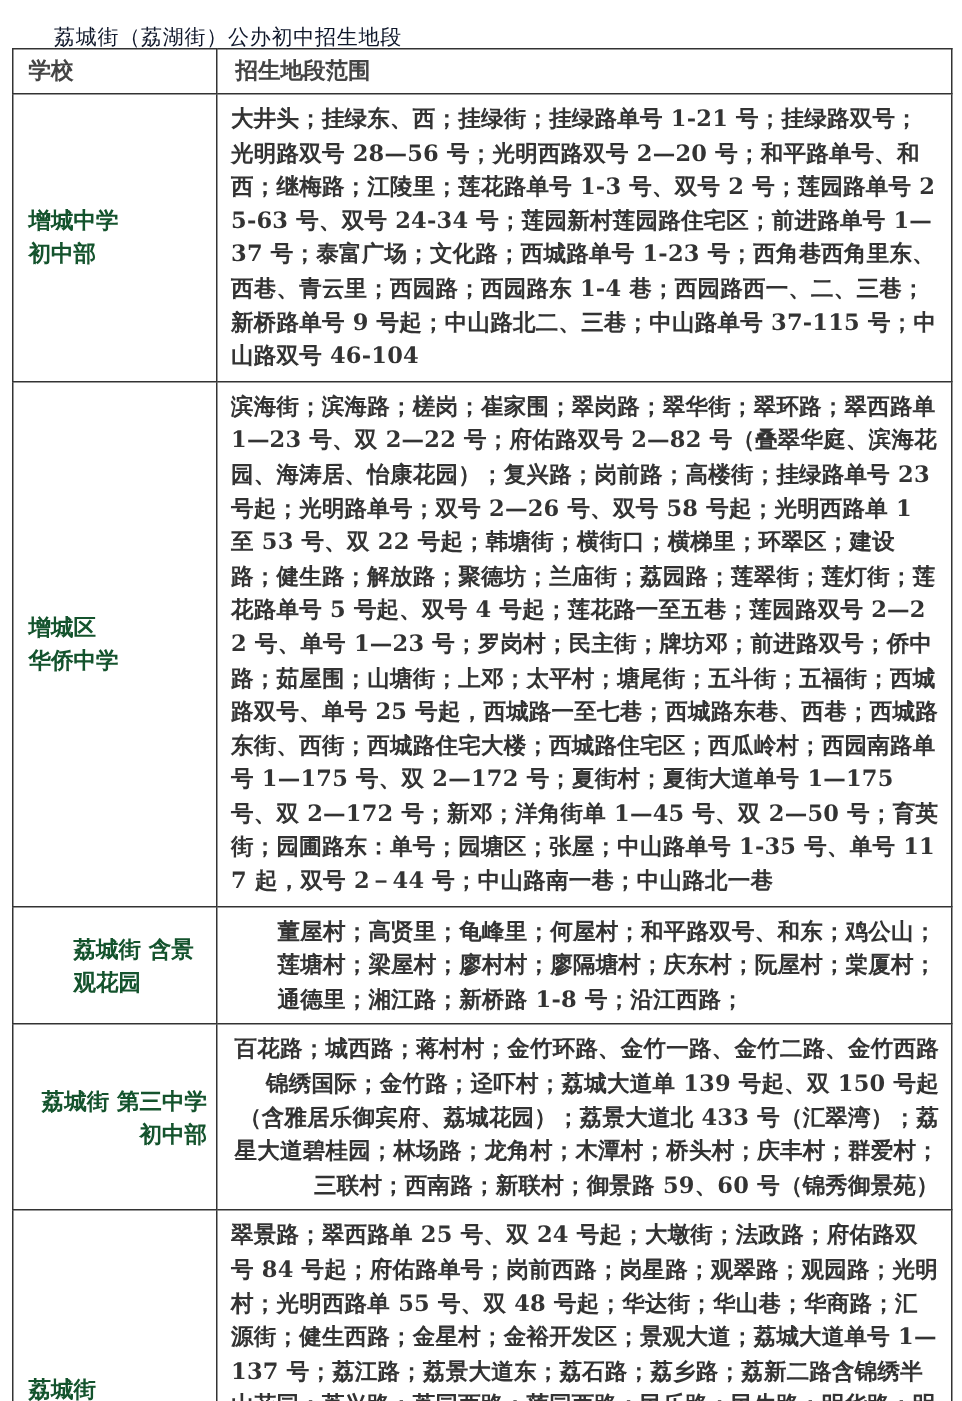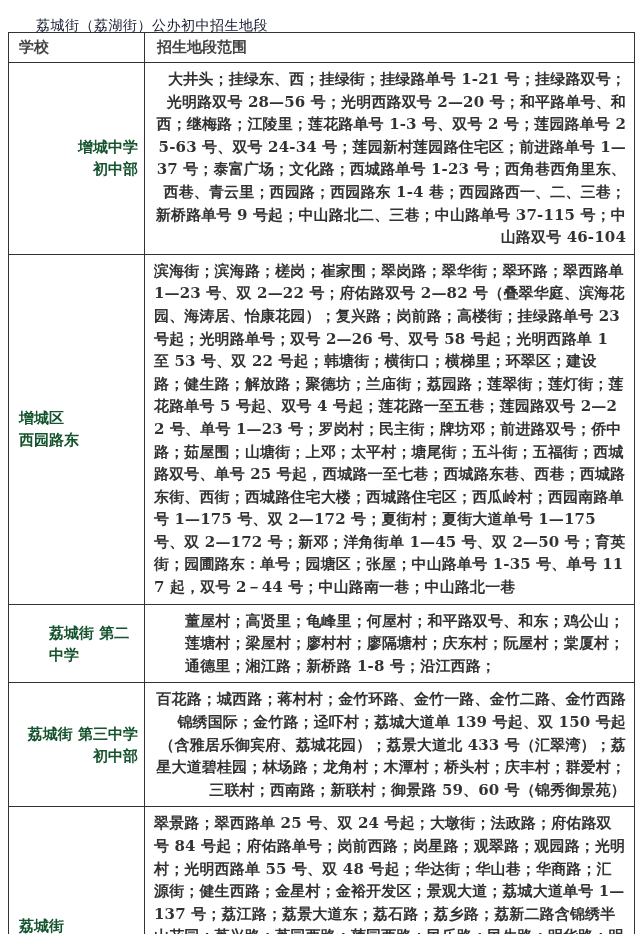--- a/index.html
+++ b/index.html
@@ -34,21 +34,21 @@
   td.school { padding:0 6px 0 10px; color:#14532d; line-height:22px; font-size:13.5px; }
   td.area {
     padding:5px 8px 5px 9px;
     line-height:22.6px;
     text-align:justify;
     word-break:break-all;
     color:#333;
     letter-spacing:0.15px;
   }
   .school span { display:block; }
-  tr.r1 td { height:148px;text-align:right; }
+  tr.r1 td { height:148px; }
   tr.r2 td { height:268px; }
   tr.r3 td { height:66px;padding-left:40px; }
   tr.r4 td { height:92px;text-align:right; }
   tr.r5 td { height:196px; }
 </style>
 </head>
 <body>
 
 <div class="doc-title">荔城街（荔湖街）公办初中招生地段</div>
 
@@ -67,28 +67,28 @@
     <td class="school">
       <span>增城中学</span>
       <span>初中部</span>
     </td>
     <td class="area">大井头；挂绿东、西；挂绿街；挂绿路单号 1-21 号；挂绿路双号；光明路双号 28—56 号；光明西路双号 2—20 号；和平路单号、和西；继梅路；江陵里；莲花路单号 1-3 号、双号 2 号；莲园路单号 25-63 号、双号 24-34 号；莲园新村莲园路住宅区；前进路单号 1—37 号；泰富广场；文化路；西城路单号 1-23 号；西角巷西角里东、西巷、青云里；西园路；西园路东 1-4 巷；西园路西一、二、三巷；新桥路单号 9 号起；中山路北二、三巷；中山路单号 37-115 号；中山路双号 46-104</td>
   </tr>
 
   <tr class="r2">
     <td class="school">
       <span>增城区</span>
-      <span>西园路东</span>
+      <span>华侨中学</span>
     </td>
     <td class="area">滨海街；滨海路；槎岗；崔家围；翠岗路；翠华街；翠环路；翠西路单 1—23 号、双 2—22 号；府佑路双号 2—82 号（叠翠华庭、滨海花园、海涛居、怡康花园）；复兴路；岗前路；高楼街；挂绿路单号 23 号起；光明路单号；双号 2—26 号、双号 58 号起；光明西路单 1 至 53 号、双 22 号起；韩塘街；横街口；横梯里；环翠区；建设路；健生路；解放路；聚德坊；兰庙街；荔园路；莲翠街；莲灯街；莲花路单号 5 号起、双号 4 号起；莲花路一至五巷；莲园路双号 2—22 号、单号 1—23 号；罗岗村；民主街；牌坊邓；前进路双号；侨中路；茹屋围；山塘街；上邓；太平村；塘尾街；五斗街；五福街；西城路双号、单号 25 号起，西城路一至七巷；西城路东巷、西巷；西城路东街、西街；西城路住宅大楼；西城路住宅区；西瓜岭村；西园南路单号 1—175 号、双 2—172 号；夏街村；夏街大道单号 1—175 号、双 2—172 号；新邓；洋角街单 1—45 号、双 2—50 号；育英街；园圃路东：单号；园塘区；张屋；中山路单号 1-35 号、单号 117 起，双号 2－44 号；中山路南一巷；中山路北一巷</td>
   </tr>
 
   <tr class="r3">
     <td class="school">
-      <span>荔城街 第二中学</span>
+      <span>荔城街 含景观花园</span>
     </td>
     <td class="area">董屋村；高贤里；龟峰里；何屋村；和平路双号、和东；鸡公山；莲塘村；梁屋村；廖村村；廖隔塘村；庆东村；阮屋村；棠厦村；通德里；湘江路；新桥路 1-8 号；沿江西路；</td>
   </tr>
 
   <tr class="r4">
     <td class="school">
       <span>荔城街 第三中学</span>
       <span>初中部</span>
     </td>
     <td class="area">百花路；城西路；蒋村村；金竹环路、金竹一路、金竹二路、金竹西路锦绣国际；金竹路；迳吓村；荔城大道单 139 号起、双 150 号起（含雅居乐御宾府、荔城花园）；荔景大道北 433 号（汇翠湾）；荔星大道碧桂园；林场路；龙角村；木潭村；桥头村；庆丰村；群爱村；三联村；西南路；新联村；御景路 59、60 号（锦秀御景苑）</td>

